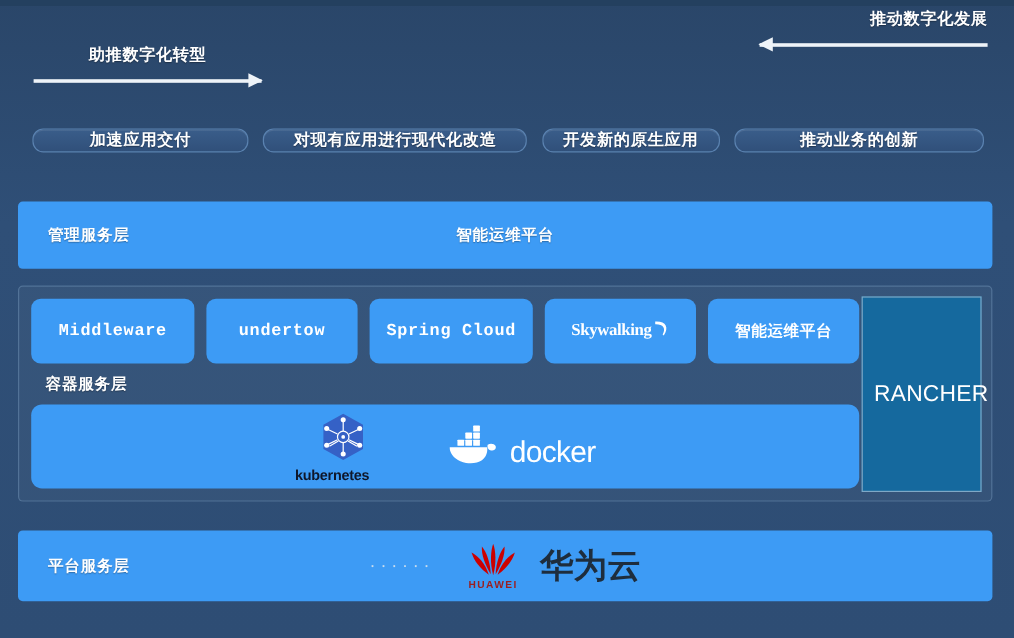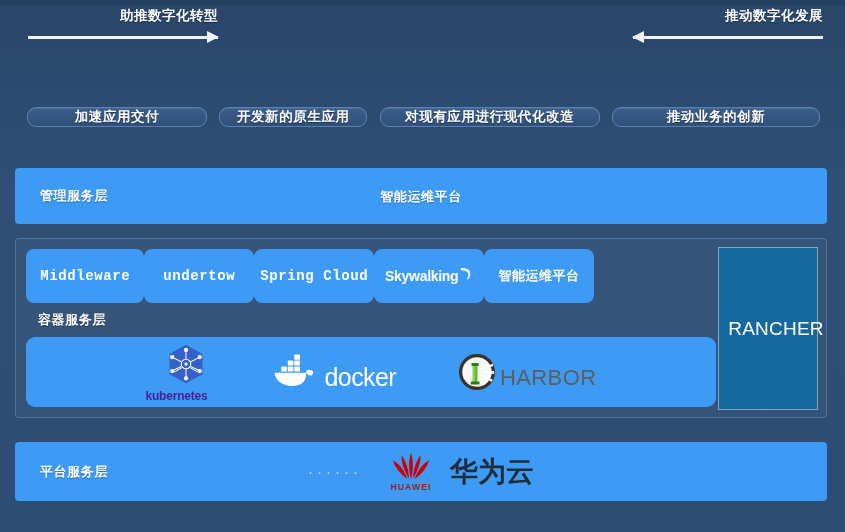--- a/index.html
+++ b/index.html
@@ -29,21 +29,21 @@
 
   
   .arrow-block {
     position: absolute;
     top: 8px;
     height: 40px;
     display: flex;
     flex-direction: column;
     justify-content: flex-start;
   }
-  #arrow-left-block  { left: 28px;  width: 190px; align-items: flex-end; }
+  #arrow-left-block  { left: 28px;  width: 190px; align-items: center; margin-top: 30px; }
   #arrow-right-block { right: 22px; width: 190px; align-items: flex-end; }
 
   .arrow-label {
     font-size: 13.5px;
     font-weight: bold;
     color: #ffffff;
     letter-spacing: 0.5px;
     line-height: 16px;
     white-space: nowrap;
     text-shadow: 0 1px 1px rgba(0,0,0,.35);
@@ -144,21 +144,21 @@
     height: 180px;
     background: rgba(255,255,255,0.035);
     border: 1px solid rgba(150,185,220,0.30);
     border-radius: 4px;
   }
 
   #mw-row {
     position: absolute;
     left: 10px;
     top: 10px;
-    width: 568px;
+    width: 690px;
     height: 54px;
     display: flex;
     justify-content: space-between;
   }
   .mw-box {
     background: #3d9bf5;
     border-radius: 8px;
     display: flex;
     align-items: center;
     justify-content: center;
@@ -178,21 +178,21 @@
 
   .mw-cjk {
     font-family: "Liberation Sans", "DejaVu Sans", sans-serif;
     font-size: 13px;
     letter-spacing: 0.5px;
   }
 
   
   .sky-wrap { display: flex; align-items: center; gap: 1px; }
   .sky-text {
-    font-family: Liberation Sans, sans-serif;
+    font-family: Liberation Serif, serif;
     font-size: 14px;
     font-weight: bold;
     color: #ffffff;
     letter-spacing: -0.3px;
   }
   .sky-swoosh { display: block; margin-bottom: 5px; }
 
   #container-label {
     position: absolute;
     left: 22px;
@@ -217,21 +217,21 @@
     display: flex;
     align-items: flex-end;
     justify-content: center;
   }
 
   
   #k8s-item { flex-direction: column; gap: 2px; margin-top: 2px; }
   #k8s-text {
     font-size: 12px;
     font-weight: bold;
-    color: #4c1d95;
+    color: #0f172a;
     letter-spacing: -0.2px;
   }
 
   
   #docker-item { gap: 7px; }
   #docker-text {
     font-size: 25px;
     color: #ffffff;
     letter-spacing: -0.6px;
     font-weight: normal;
@@ -342,22 +342,22 @@
   <div class="arrow-block" id="arrow-right-block">
     <div class="arrow-label">推动数字化发展</div>
     <div class="arrow-line-wrap">
       <div class="arrow-line"></div>
       <div class="arrow-head left"></div>
     </div>
   </div>
 
   <div id="goal-row">
     <div class="goal-box gw0">加速应用交付</div>
+    <div class="goal-box gw1">对现有应用进行现代化改造</div>
     <div class="goal-box gw2">开发新的原生应用</div>
-    <div class="goal-box gw1">对现有应用进行现代化改造</div>
     <div class="goal-box gw3">推动业务的创新</div>
   </div>
 
   <div class="layer-band" id="mgmt-layer">
     <div id="mgmt-label" class="layer-label">管理服务层</div>
     <div id="mgmt-center">
       <span class="layer-label">智能运维平台</span>
     </div>
   </div>
 
@@ -420,39 +420,20 @@
             <rect x="22.2" y="9.6" width="7" height="6.4" rx="0.7"></rect>
             <rect x="30.4" y="9.6" width="7" height="6.4" rx="0.7"></rect>
             <rect x="30.4" y="2.2" width="7" height="6.4" rx="0.7"></rect>
             <path d="M6 25 H45 C45 25 46.5 33.5 39.5 38.5 C35.5 41.3 29 42.2 23 41.2 C14.5 39.8 8.4 34.8 6.4 28.5 C5.9 26.8 6 25 6 25 Z"></path>
             <path d="M45.5 22.4 C48.5 20.2 52.5 21.6 53.6 23.2 C54.4 24.4 54 26.6 52.6 27.6 C51 28.8 47.8 28.4 46.2 26.6 C45.2 25.5 45.1 23.6 45.5 22.4 Z"></path>
           </g>
         </svg>
         <span id="docker-text">docker</span>
       </div>
 
-      <div class="logo-item" id="harbor-item">
-        <svg width="38" height="38" viewBox="0 0 40 40">
-          <circle cx="20" cy="20" r="19" fill="#3b3228"></circle>
-          <circle cx="20" cy="20" r="15.5" fill="#f7f7f5"></circle>
-          <g fill="#ffffff" opacity="0.95">
-            <path d="M21 18 L37 11 L37 14 Z"></path>
-            <path d="M21 20 L38 19 L38 22 Z"></path>
-            <path d="M21 22 L36.5 28 L35.5 30.5 Z"></path>
-          </g>
-          <g>
-            <rect x="15.5" y="13" width="5" height="18" fill="#60b932"></rect>
-            <rect x="15.5" y="13" width="2.2" height="18" fill="#8fd45f"></rect>
-            <rect x="14.2" y="10.6" width="7.6" height="3" rx="0.6" fill="#2f7a18"></rect>
-            <rect x="13.4" y="30" width="9.2" height="3.2" rx="0.6" fill="#2f7a18"></rect>
-            <rect x="16.6" y="7.6" width="2.8" height="3" fill="#e8e8e4"></rect>
-          </g>
-        </svg>
-        <span id="harbor-text">HARBOR</span>
-      </div>
 
     </div>
 
     <div id="rancher-panel">
       <svg width="74" height="56" viewBox="0 0 96 72">
         <g fill="#ffffff">
           <path d="M12 26 C12 21, 17 18, 24 18 L58 18 C64 18, 68 21, 68 27 L68 38 C68 41, 66 43, 63 43 L58 43 L58 60 L49 60 L49 43 L30 43 L30 60 L21 60 L21 41 C15 39, 12 34, 12 28 Z"></path>
           <path d="M12 26 C9 22, 6 20, 4 22 C3 24, 6 28, 10 30 Z"></path>
           <path d="M56 18 L56 8 C56 6, 58 5, 60 6 L62 8 L62 18 Z"></path>
           <path d="M66 18 L66 9 C66 7, 68 6, 70 7 L72 10 L72 18 Z"></path>

